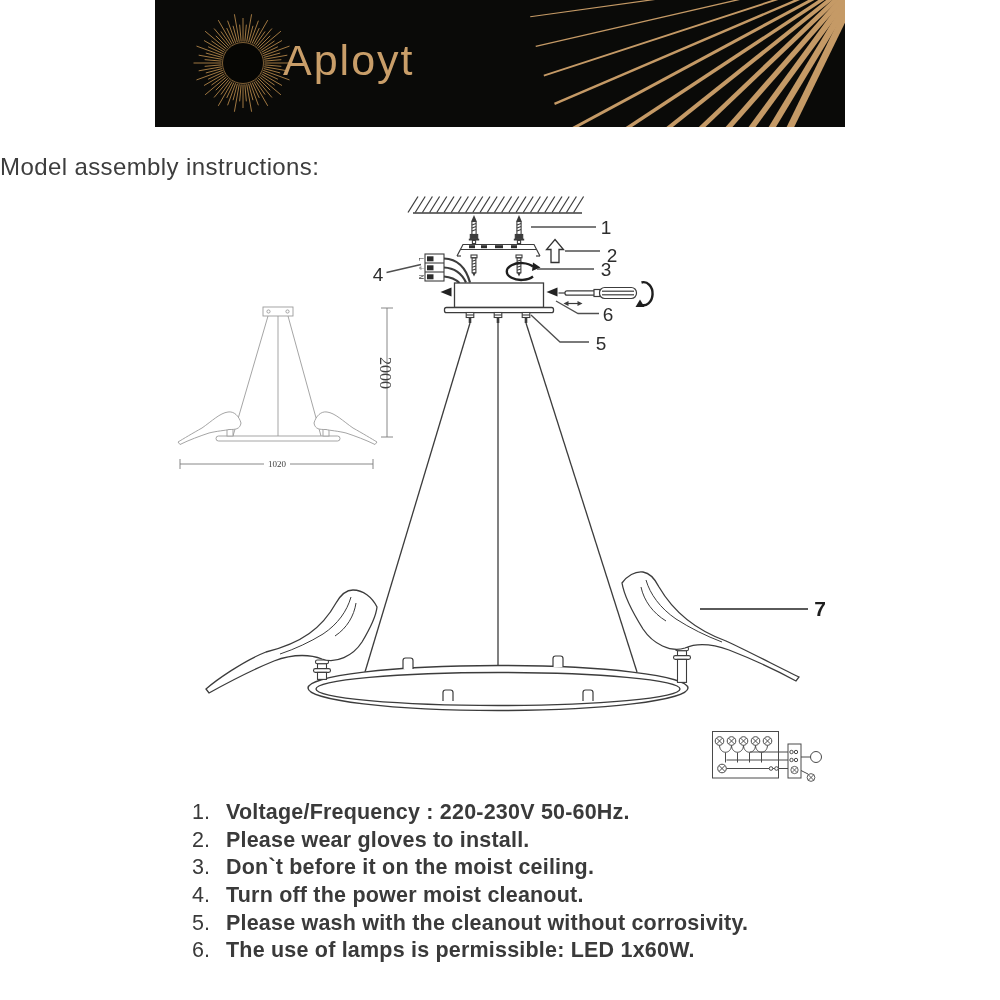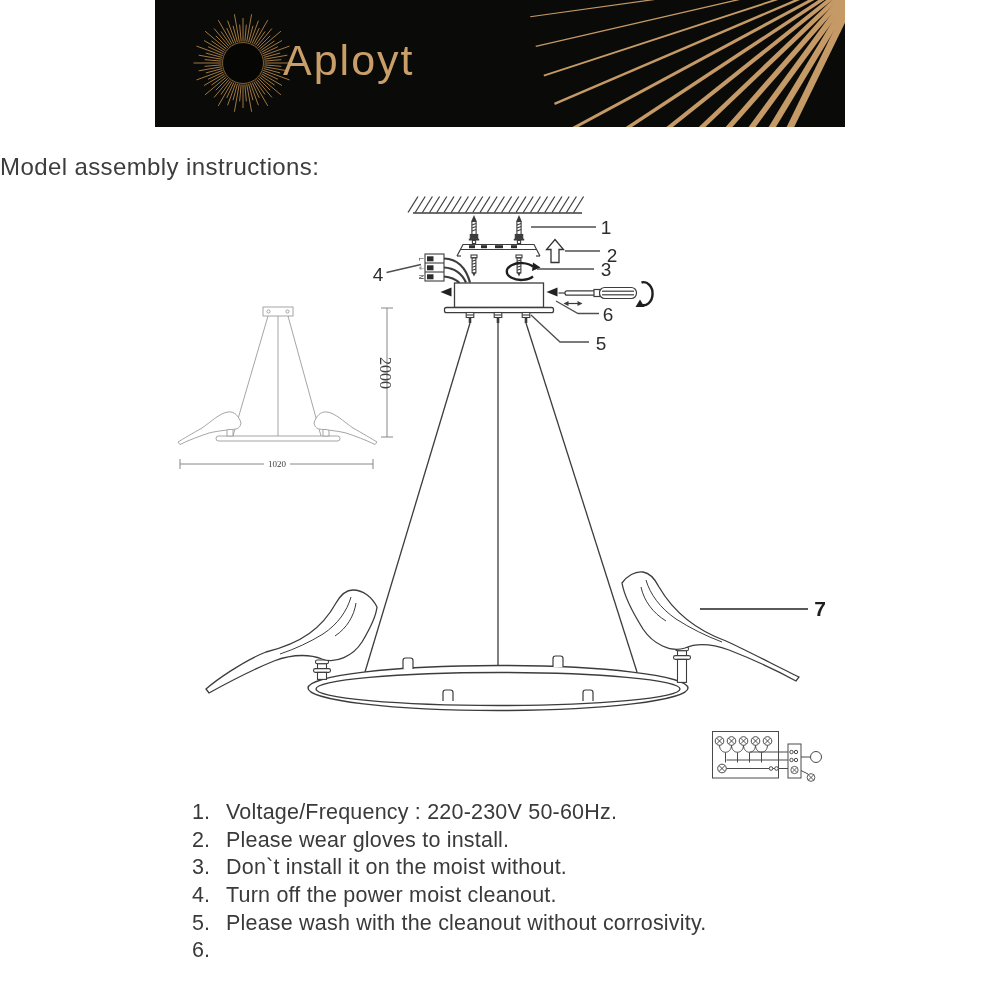--- a/index.html
+++ b/index.html
@@ -17,21 +17,21 @@
   
   .diagram-svg{position:absolute;left:150px;top:190px;width:720px;height:620px;}
   .diagram-svg .co{font-family:"Liberation Sans",sans-serif;font-size:19px;fill:#2d2d2d;text-anchor:middle;}
   .diagram-svg .co7{font-size:21px;font-weight:bold;fill:#1e1e1e;}
   .diagram-svg .dim{font-family:"Liberation Serif",serif;fill:#3f3f3f;text-anchor:middle;}
   .diagram-svg .tlabel{font-family:"DejaVu Sans",sans-serif;font-size:6.5px;fill:#333;text-anchor:middle;}
   
   .instructions{position:absolute;left:192px;top:800px;width:700px;color:#3a3a3a;font-size:21.5px;}
   .instr-row{display:flex;height:27.7px;align-items:baseline;}
   .instr-num{width:34px;flex:none;}
-  .instr-txt{letter-spacing:0.2px;}
+  .instr-txt{letter-spacing:0.2px;font-weight:bold;}
 </style>
 </head>
 <body>
 
 <div class="page">
 
   <div class="banner">
     <svg class="banner-rays" viewBox="0 0 690 127">
       <g id="corner-rays">
           <line x1="712" y1="-30" x2="562.9538100917136" y2="275.5899757417167" stroke="#c59a66" stroke-width="6.8"></line>
@@ -395,28 +395,29 @@
     <div class="instr-row">
       <span class="instr-num">1.</span>
       <span class="instr-txt">Voltage/Frequency : 220-230V 50-60Hz.</span>
     </div>
     <div class="instr-row">
       <span class="instr-num">2.</span>
       <span class="instr-txt">Please wear gloves to install.</span>
     </div>
     <div class="instr-row">
       <span class="instr-num">3.</span>
-      <span class="instr-txt">Don`t install it on the moist without.</span>
+      <span class="instr-txt">Don`t before it on the moist ceiling.</span>
     </div>
     <div class="instr-row">
       <span class="instr-num">4.</span>
       <span class="instr-txt">Turn off the power moist cleanout.</span>
     </div>
     <div class="instr-row">
       <span class="instr-num">5.</span>
       <span class="instr-txt">Please wash with the cleanout without corrosivity.</span>
     </div>
     <div class="instr-row">
       <span class="instr-num">6.</span>
+      <span class="instr-txt">The use of lamps is permissible: LED 1x60W.</span>
     </div>
   </div>
 
 </div>
 
 </body></html>

